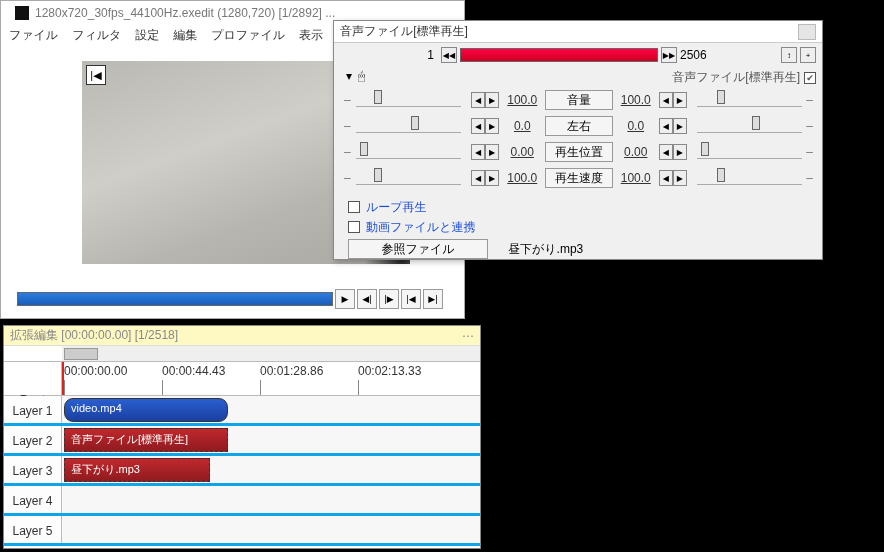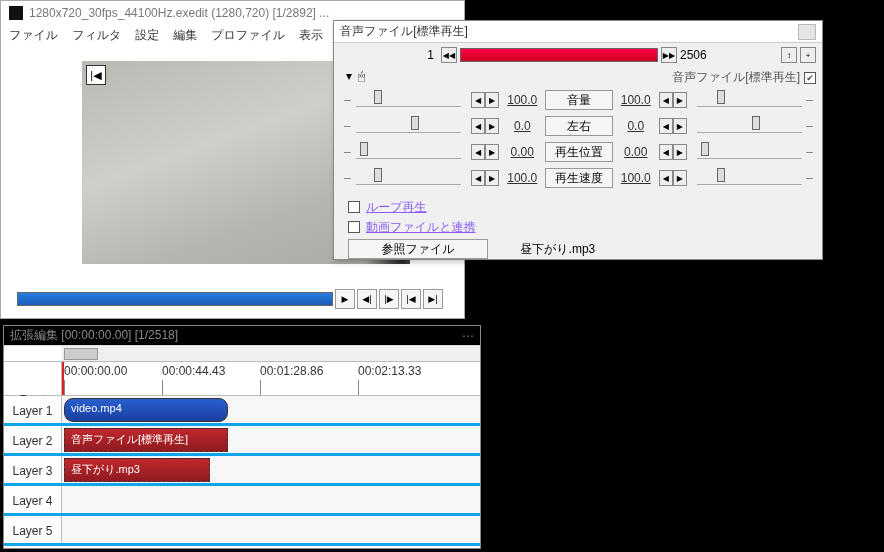--- a/index.html
+++ b/index.html
@@ -1,20 +1,20 @@
 <!DOCTYPE html>
 <html><head>
 <meta charset="utf-8">
 <style>
 * { box-sizing: border-box; margin: 0; padding: 0; font-family: "Yu Gothic UI", "Meiryo", sans-serif; font-size: 12px; }
 body { background: #000; width: 884px; height: 552px; position: relative; overflow: hidden; }
 
 
 .main-window { position: absolute; left: 0; top: 0; width: 465px; height: 319px; background: #fff; border: 1px solid #aaa; }
-.main-titlebar { height: 24px; display: flex; align-items: center; padding: 0 8px; background: #fff; color: #777; }
+.main-titlebar { height: 24px; display: flex; align-items: center; padding: 0 14px; background: #fff; color: #777; }
 .main-titlebar .icon { width: 14px; height: 14px; background: #111; margin-right: 6px; }
 .main-menu { height: 20px; display: flex; gap: 14px; padding: 2px 8px; color: #333; }
 .main-menu span { cursor: default; }
 .preview { position: absolute; left: 81px; top: 60px; width: 328px; height: 203px; background: linear-gradient(160deg,#b9b8b3 0%,#cfcec9 40%,#b6b5b0 70%,#a9a8a3 100%); }
 .preview .corner { position: absolute; left: 4px; top: 4px; width: 20px; height: 20px; background: #fff; border: 1px solid #333; display: flex; align-items: center; justify-content: center; font-size: 11px; }
 .preview .dark { position: absolute; right: 0; bottom: 0; width: 55px; height: 30px; background: radial-gradient(circle at 85% 85%, #222 0%, transparent 70%); }
 .playbar-row { position: absolute; left: 16px; top: 287px; width: 440px; height: 22px; display: flex; align-items: center; gap: 2px; }
 .playbar { width: 316px; height: 14px; border: 1px solid #666; background: linear-gradient(#2a7de0,#1a5db8); }
 .tbtn { width: 20px; height: 20px; border: 1px solid #999; background: #f5f5f5; display: inline-flex; align-items: center; justify-content: center; font-size: 9px; cursor: pointer; }
 
@@ -34,27 +34,27 @@
 .param-row { display: flex; align-items: center; height: 26px; gap: 4px; }
 .slider { position: relative; height: 14px; border-bottom: 1px solid #aaa; }
 .slider .thumb { position: absolute; top: -3px; width: 8px; height: 14px; background: #ddd; border: 1px solid #666; }
 .slider-left { width: 110px; margin-right: 6px; }
 .slider-right { width: 110px; margin-left: 6px; }
 .arrpair { display: flex; }
 .arrpair .smbtn { width: 14px; }
 .valbox { width: 40px; text-align: center; text-decoration: underline; color: #333; }
 .midbtn { width: 70px; height: 20px; border: 1px solid #999; background: #f5f5f5; text-align: center; line-height: 18px; }
 .checks { position: absolute; left: 14px; top: 176px; }
-.checks label { display: flex; align-items: center; gap: 6px; height: 20px; color: #8b5cf6; text-decoration: underline; }
-.refrow { position: absolute; left: 14px; top: 218px; display: flex; align-items: center; gap: 32px; }
+.checks label { display: flex; align-items: center; gap: 6px; height: 20px; color: #1d4ed8; }
+.refrow { position: absolute; left: 14px; top: 218px; display: flex; align-items: center; gap: 20px; }
 .refbtn { width: 140px; height: 20px; border: 1px solid #999; background: #f5f5f5; text-align: center; line-height: 18px; }
 
 
 .tl-window { position: absolute; left: 3px; top: 325px; width: 478px; height: 224px; background: #fff; border: 1px solid #888; }
-.tl-titlebar { height: 20px; background: #000000; color: #888; padding: 2px 6px; border-bottom: 1px solid #ddd; display:flex; align-items:center; justify-content:space-between; }
+.tl-titlebar { height: 20px; background: #fef9c3; color: #888; padding: 2px 6px; border-bottom: 1px solid #ddd; display:flex; align-items:center; justify-content:space-between; }
 .tl-header { display: flex; height: 16px; border-bottom: 1px solid #bbb; }
 .tl-root { width: 58px; text-align: center; border-right: 1px solid #bbb; color: #333; line-height: 16px; margin-top: 46px; }
 .tl-scroll { flex: 1; position: relative; background: #efefef; }
 .tl-hscroll { position: absolute; left: 2px; top: 2px; height: 12px; width: 34px; background: #ccc; border:1px solid #999; }
 .tl-ruler { display: flex; height: 34px; border-bottom: 1px solid #bbb; }
 .tl-ruler-left { width: 58px; border-right: 1px solid #bbb; }
 .tl-ruler-track { flex: 1; position: relative; font-size: 10px; color: #333; }
 .tl-ruler-track .tick { position: absolute; top: 2px; }
 .tl-ruler-track .cursor { position:absolute; left:0; top:0; bottom:0; width:2px; background:#d22; }
 .tl-rows { }

